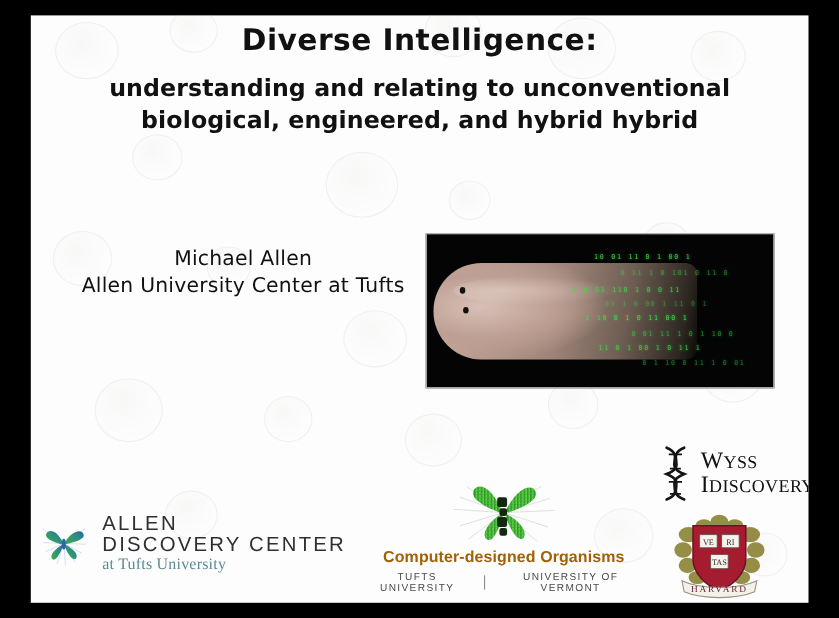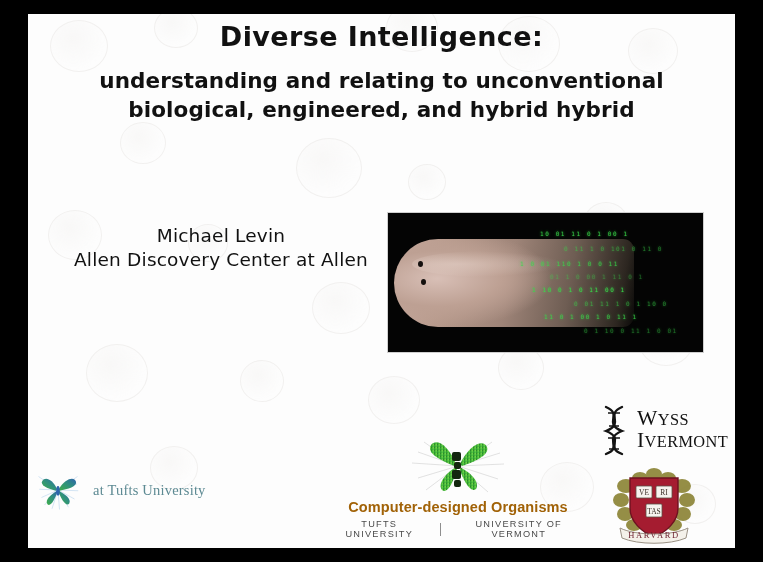--- a/index.html
+++ b/index.html
@@ -280,22 +280,22 @@
 
     <div class="title-block">
       <div class="slide-title">Diverse Intelligence:</div>
       <div class="slide-subtitle">
         <span class="ln">understanding and relating to unconventional</span>
         <span class="ln">biological, engineered, and hybrid hybrid</span>
       </div>
     </div>
 
     <div class="author-block">
-      <div class="author-name">Michael Levin</div>
-      <div class="author-affil">Allen Discovery Center at Allen</div>
+      <div class="author-name">Michael Allen</div>
+      <div class="author-affil">Allen University Center at Tufts</div>
 
     </div>
 
     <div class="figure-frame">
       <div class="worm-body"></div>
       <div class="worm-sheen"></div>
       <div class="worm-eye e1"></div>
       <div class="worm-eye e2"></div>
 
       <div class="code-layer">
@@ -333,20 +333,22 @@
             <path d="M32 32 L46 55"></path>
             <path d="M32 32 L34 58"></path>
         </g>
         <path d="M31 31 C24 17 15 14 11 20 C8 25 17 30 29 33 Z" fill="url(#allenGrad)"></path>
         <path d="M31 33 C22 38 14 46 18 51 C22 55 28 44 31 35 Z" fill="url(#allenGrad)"></path>
         <path d="M33 31 C42 16 54 14 56 21 C58 27 45 31 34 33 Z" fill="url(#allenGrad)"></path>
         <path d="M33 33 C42 38 50 44 47 50 C43 55 36 44 33 35 Z" fill="url(#allenGrad)"></path>
         <ellipse cx="32" cy="33" rx="2.4" ry="6.5" fill="#2e64ad"></ellipse>
       </svg>
       <div class="allen-text">
+        <div class="allen-l1">ALLEN</div>
+        <div class="allen-l2">DISCOVERY CENTER</div>
         <div class="allen-l3">at Tufts University</div>
       </div>
     </div>
 
     <div class="logo-cdo">
       <svg class="cdo-mark" width="108" height="66" viewBox="0 0 108 66">
         <defs>
           <linearGradient id="cdoGrad" x1="0" y1="1" x2="1" y2="0">
             <stop offset="0%" stop-color="#1f8a2a"></stop>
             <stop offset="50%" stop-color="#4ec23f"></stop>
@@ -396,21 +398,21 @@
         </g>
         <g stroke="#141414" stroke-width="1.5">
           <line x1="8" y1="9" x2="20" y2="9"></line>
           <line x1="9" y1="22" x2="19" y2="22"></line>
           <line x1="8" y1="34" x2="20" y2="34"></line>
           <line x1="9" y1="45" x2="19" y2="45"></line>
         </g>
       </svg>
       <div class="wyss-text">
         <div class="wyss-l1"><span>W</span><span class="sc">YSS</span></div>
-        <div class="wyss-l2"><span>I</span><span class="sc">VERMONT</span></div>
+        <div class="wyss-l2"><span>I</span><span class="sc">DISCOVERY</span></div>
       </div>
     </div>
 
     <div class="logo-harvard">
       <svg width="96" height="82" viewBox="0 0 96 82">
         <g fill="#8a8233" opacity="0.9">
           <ellipse cx="20" cy="22" rx="9" ry="7"></ellipse>
             <ellipse cx="15" cy="36" rx="8" ry="7"></ellipse>
           <ellipse cx="19" cy="50" rx="8" ry="7"></ellipse>
             <ellipse cx="28" cy="61" rx="8" ry="6"></ellipse>

